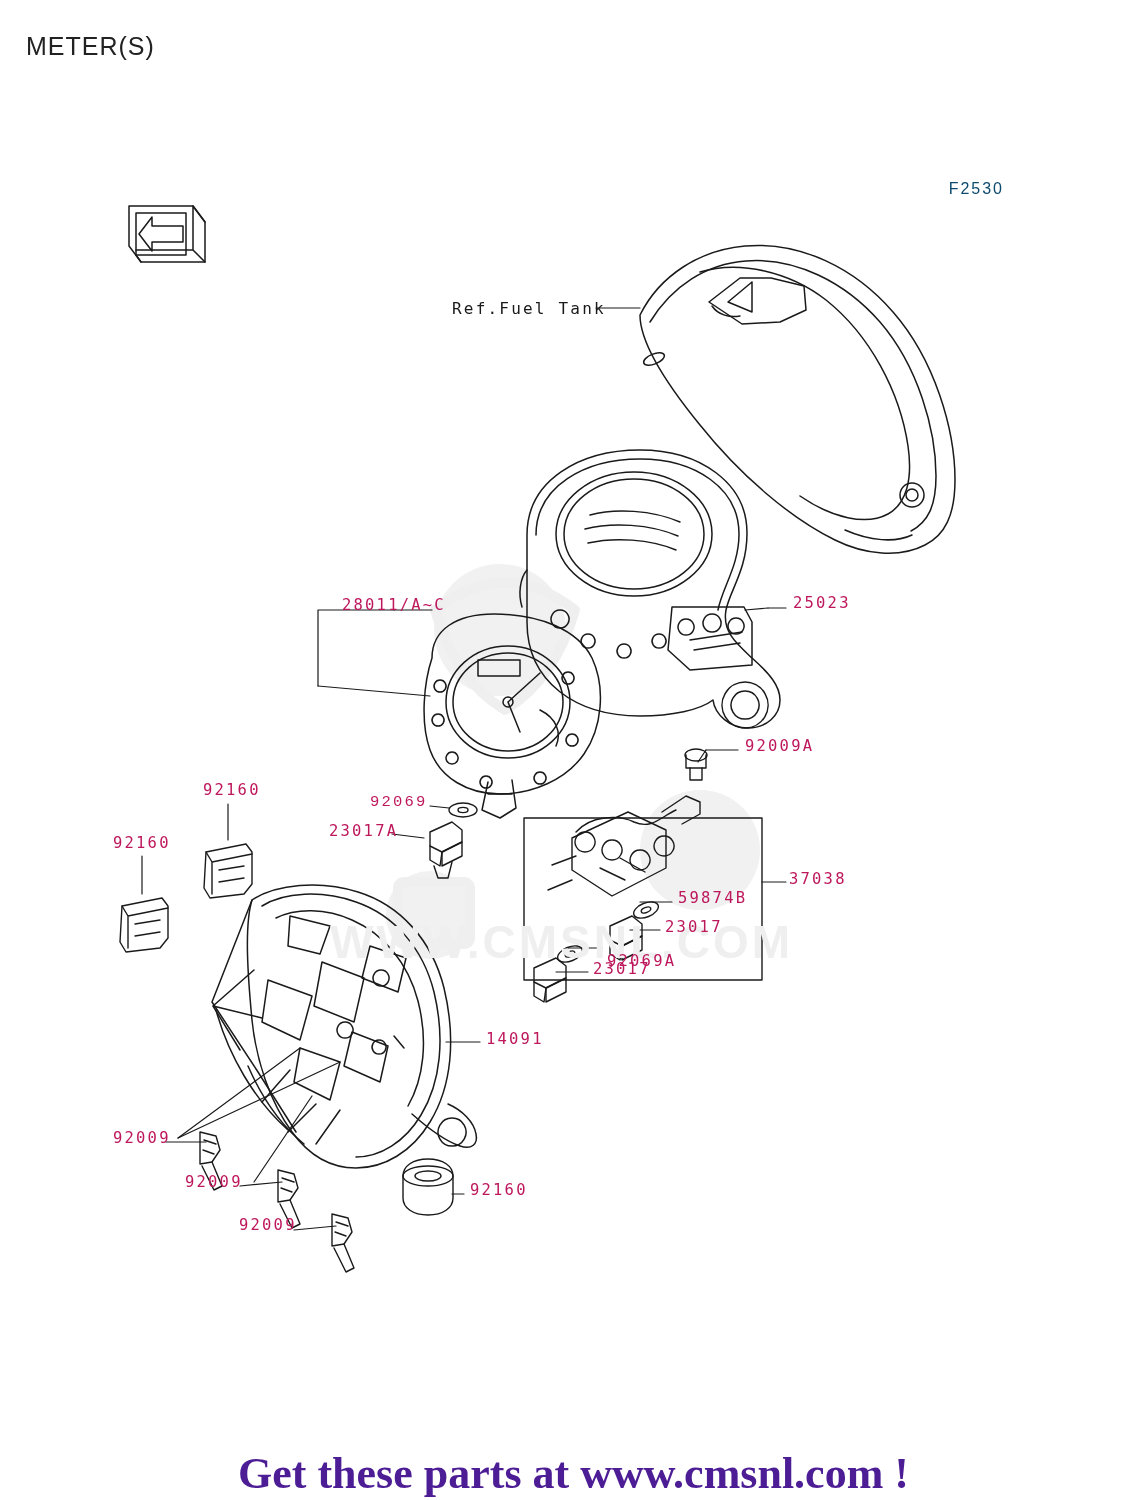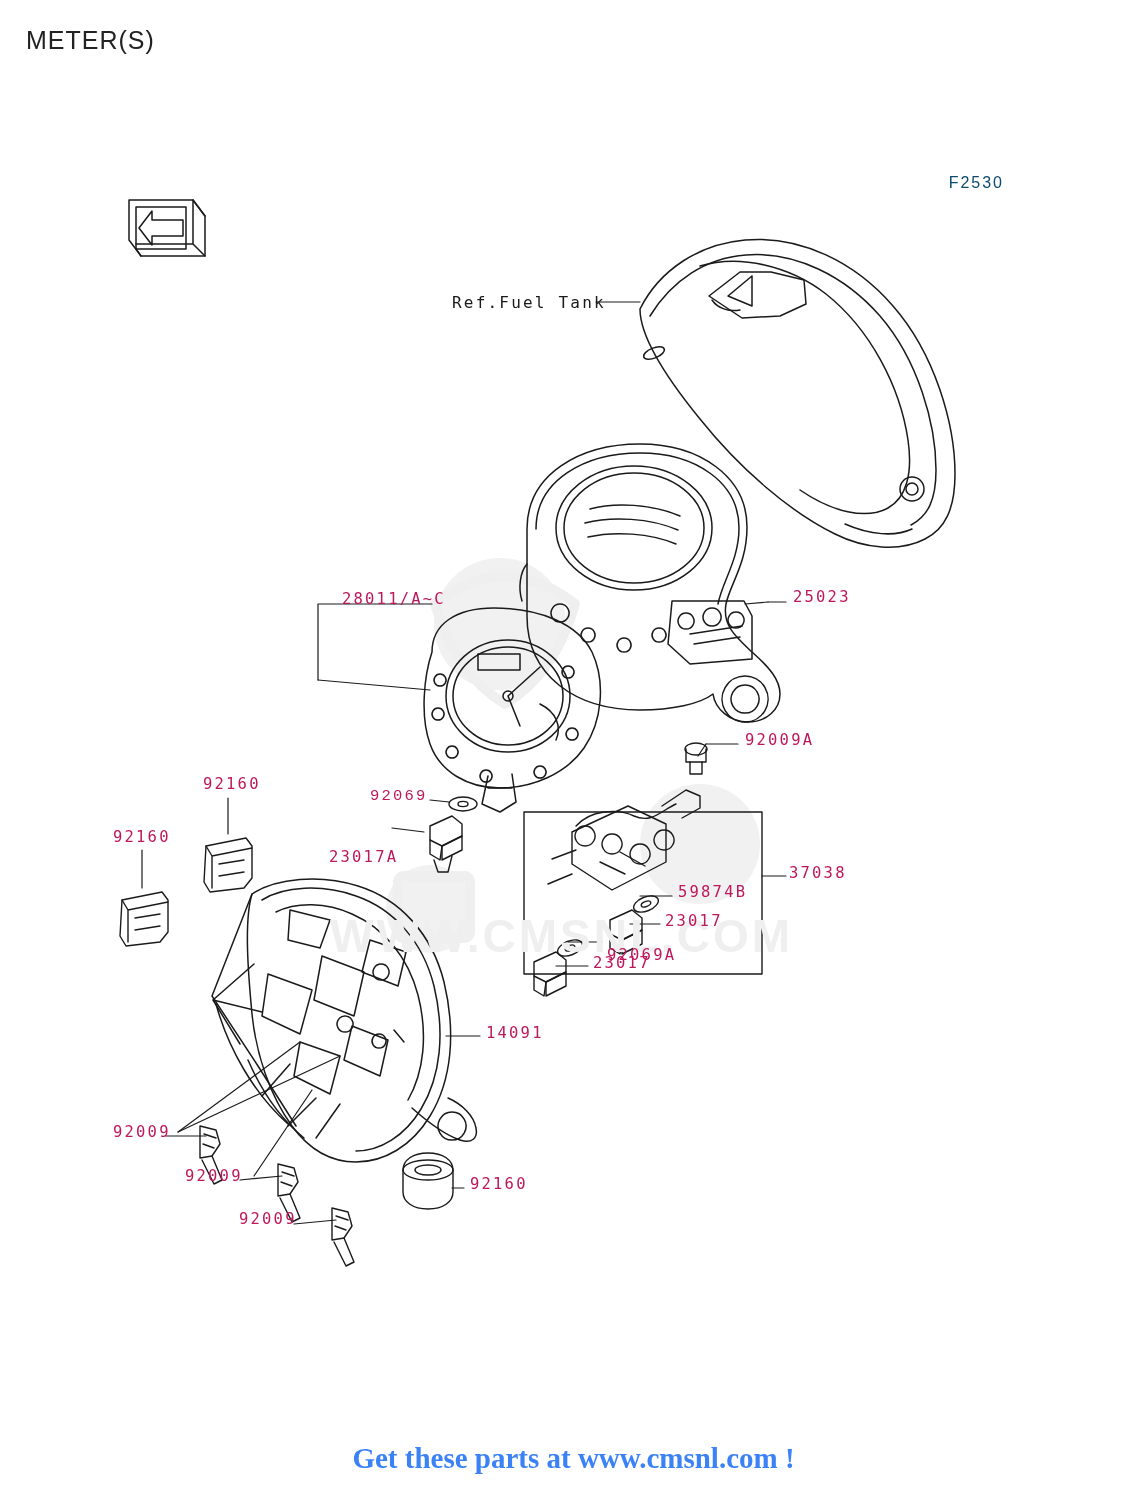--- a/index.html
+++ b/index.html
@@ -10,21 +10,21 @@
   body {
     width: 1147px;
     height: 1500px;
     position: relative;
     font-family: "DejaVu Sans", sans-serif;
     color: #1a1a1a;
     overflow: hidden;
   }
   #page {
     position: absolute;
-    left: 0; top: 4px;
+    left: 0; top: 10px;
     width: 1147px;
     height: 1165px;
   }
   .page-title {
     position: absolute;
     left: 26px;
     top: 22px;
     font-size: 25px;
     letter-spacing: 1px;
     color: #222;
@@ -38,24 +38,24 @@
     letter-spacing: 2px;
     font-family: Liberation Sans, sans-serif;
     color: #0c4a6e;
   }
   .footer-cta {
     position: absolute;
     left: 0;
     top: 1438px;
     width: 1147px;
     text-align: center;
-    font-size: 29px;
+    font-size: 44px;
     font-family: "Liberation Serif", serif;
     font-weight: bold;
-    color: #3b82f6;
+    color: #4c1d95;
     letter-spacing: 0px;
   }
   .callout {
     position: absolute;
     font-size: 15.5px;
     letter-spacing: 2.2px;
     font-family: "DejaVu Sans Mono", monospace;
     color: #be185d;
     white-space: nowrap;
   }
@@ -320,21 +320,21 @@
   </svg>
 
   <div class="wm wm-text">WWW.CMSNL.COM</div>
 
   <div class="ref-label" style="left:452px; top:289px;">Ref.Fuel  Tank</div>
 
   <div class="callout" style="left:793px; top:584px;">25023</div>
   <div class="callout" style="left:342px; top:586px;">28011/A~C</div>
   <div class="callout" style="left:745px; top:727px;">92009A</div>
   <div class="callout" style="left:370px; top:783px;font-family:Liberation Mono, monospace;">92069</div>
-  <div class="callout" style="left:329px; top:812px;margin-top:32px;">23017A</div>
+  <div class="callout" style="left:329px; top:812px;">23017A</div>
   <div class="callout" style="left:203px; top:771px;">92160</div>
   <div class="callout" style="left:113px; top:824px;">92160</div>
   <div class="callout" style="left:789px; top:860px;">37038</div>
   <div class="callout" style="left:678px; top:879px;">59874B</div>
   <div class="callout" style="left:665px; top:908px;">23017</div>
   <div class="callout" style="left:607px; top:926px;margin-top:16px;">92069A</div>
   <div class="callout" style="left:593px; top:950px;">23017</div>
   <div class="callout" style="left:486px; top:1020px;">14091</div>
   <div class="callout" style="left:113px; top:1119px;">92009</div>
   <div class="callout" style="left:185px; top:1163px;">92009</div>

